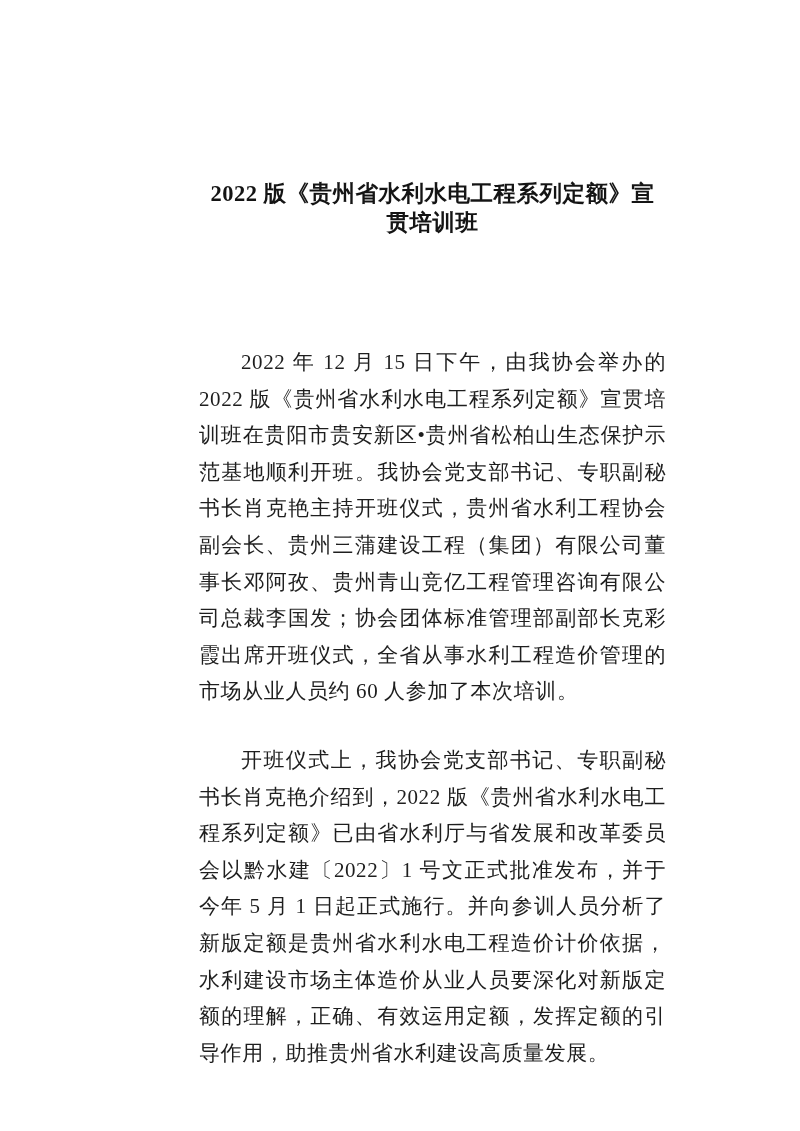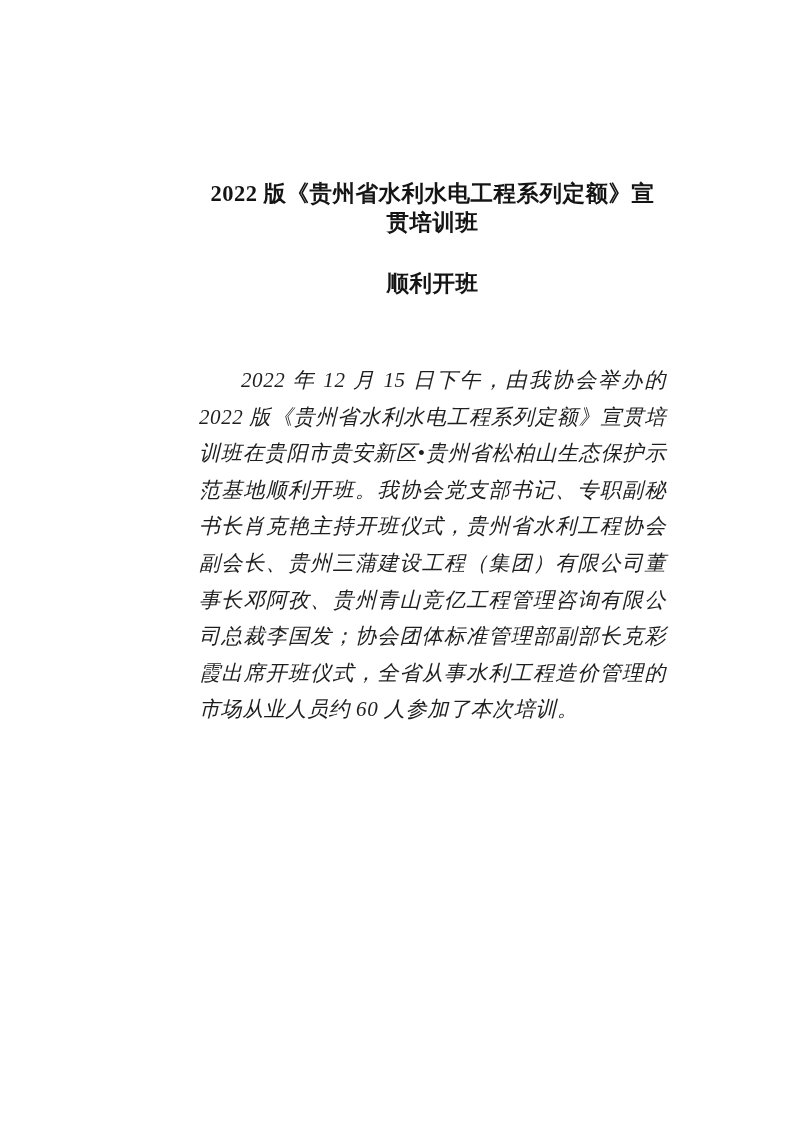--- a/index.html
+++ b/index.html
@@ -25,41 +25,41 @@
   .doc-title {
     font-size: 22.5px;
     font-weight: bold;
     line-height: 29px;
     text-align: center;
     color: #141414;
     letter-spacing: 0.5px;
   }
   .title-line { display: block; }
   .doc-body {
+    margin-top: 43px;
     font-size: 21px;
     line-height: 36.6px;
     letter-spacing: 0.6px;
     text-align: justify;
     text-justify: inter-character;
     color: #1e1e1e;
     word-break: normal;
     overflow-wrap: break-word;
-    font-style: italic;
   }
   .doc-body p {
     text-indent: 2em;
     margin: 0;
   }
 </style>
 </head>
 <body>
 
 <div class="page">
   <div class="content">
     <h1 class="doc-title">
       <span class="title-line">2022 版《贵州省水利水电工程系列定额》宣贯培训班</span>
-      <span class="title-line">顺利开班</span>
     </h1>
     <div class="doc-body">
       <p>2022 年 12 月 15 日下午，由我协会举办的 2022 版《贵州省水利水电工程系列定额》宣贯培训班在贵阳市贵安新区•贵州省松柏山生态保护示范基地顺利开班。我协会党支部书记、专职副秘书长肖克艳主持开班仪式，贵州省水利工程协会副会长、贵州三蒲建设工程（集团）有限公司董事长邓阿孜、贵州青山竞亿工程管理咨询有限公司总裁李国发；协会团体标准管理部副部长克彩霞出席开班仪式，全省从事水利工程造价管理的市场从业人员约 60 人参加了本次培训。</p>
+      <p>开班仪式上，我协会党支部书记、专职副秘书长肖克艳介绍到，2022 版《贵州省水利水电工程系列定额》已由省水利厅与省发展和改革委员会以黔水建〔2022〕1 号文正式批准发布，并于今年 5 月 1 日起正式施行。并向参训人员分析了新版定额是贵州省水利水电工程造价计价依据，水利建设市场主体造价从业人员要深化对新版定额的理解，正确、有效运用定额，发挥定额的引导作用，助推贵州省水利建设高质量发展。</p>
     </div>
   </div>
 </div>
 
 </body></html>

